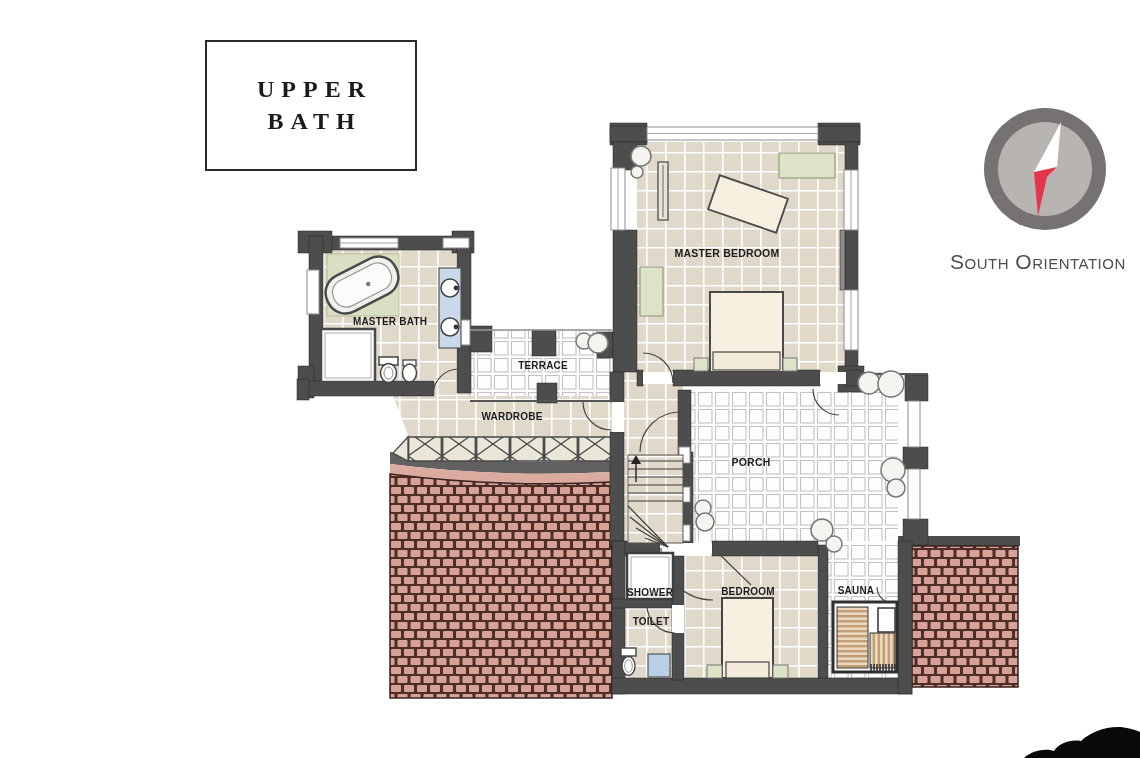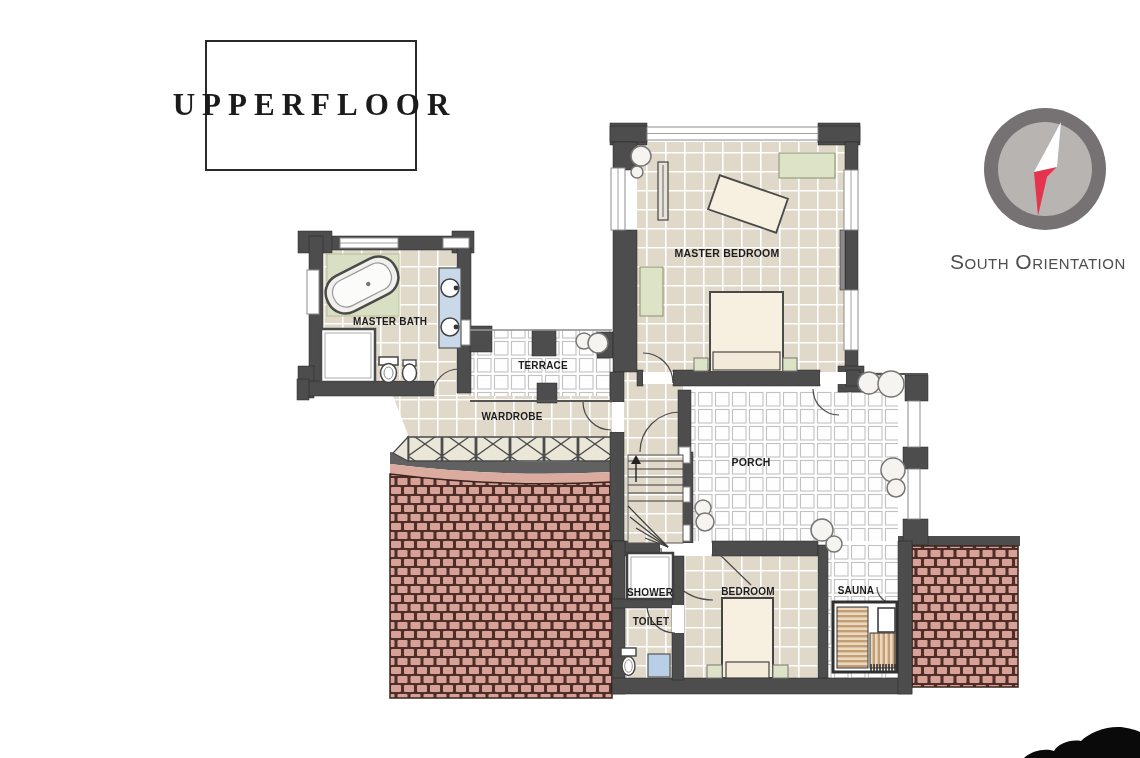--- a/index.html
+++ b/index.html
@@ -1,22 +1,22 @@
 <!DOCTYPE html>
 <html><head>
 <meta charset="utf-8">
 <style>
   html,body{margin:0;padding:0;background:#fff;}
   .stage{position:relative;width:1140px;height:758px;background:#fff;overflow:hidden;
          font-family:"Liberation Sans",sans-serif;}
   .stage svg{position:absolute;left:0;top:0;}
   .title-box{position:absolute;left:205px;top:40px;width:201px;height:127px;
-             border:2px solid #2a2a2a;background:#fff;display:flex;flex-direction:row;
+             border:2px solid #2a2a2a;background:#fff;display:flex;flex-direction:column;
              align-items:center;justify-content:center;
-             font-family:"Liberation Serif",serif;font-size:31px;font-weight:600;
+             font-family:"Liberation Serif",serif;font-size:24px;font-weight:600;
              letter-spacing:7px;padding-left:7px;color:#1b1b1b;line-height:1.32;}
   .compass-label{position:absolute;left:950px;top:250px;width:190px;text-align:left;
              font-size:21px;color:#4e4e4e;font-variant:small-caps;letter-spacing:0.5px;}
   text.room{font-family:"Liberation Sans",sans-serif;font-weight:bold;font-size:10px;
             fill:#1c1c1c;text-anchor:middle;letter-spacing:0.2px;}
   text.room.big{font-size:10.5px;}
 </style>
 </head>
 <body>
 
@@ -291,18 +291,18 @@
     <circle cx="1045" cy="169" r="47" fill="#b7b4b2"></circle>
     <polygon points="1061,122 1034,172 1047,177 1057,167" fill="#ffffff"></polygon>
     <polygon points="1034,172 1057,167 1047,177 1038,216" fill="#e5344e"></polygon>
   </g>
 
   <path d="M1024,758 C1032,750 1046,748 1054,751 C1058,744 1070,739 1081,741 C1090,732 1106,726 1121,727 C1129,728 1136,730 1140,732 L1140,758 Z" fill="#0a0a0a"></path>
 </svg>
 
   <div class="title-box">
     <div>UPPER</div>
-    <div>FLOOR</div>
+    <div>BATH</div>
   </div>
 
   <div class="compass-label">South Orientation</div>
 
 </div>
 
 </body></html>

